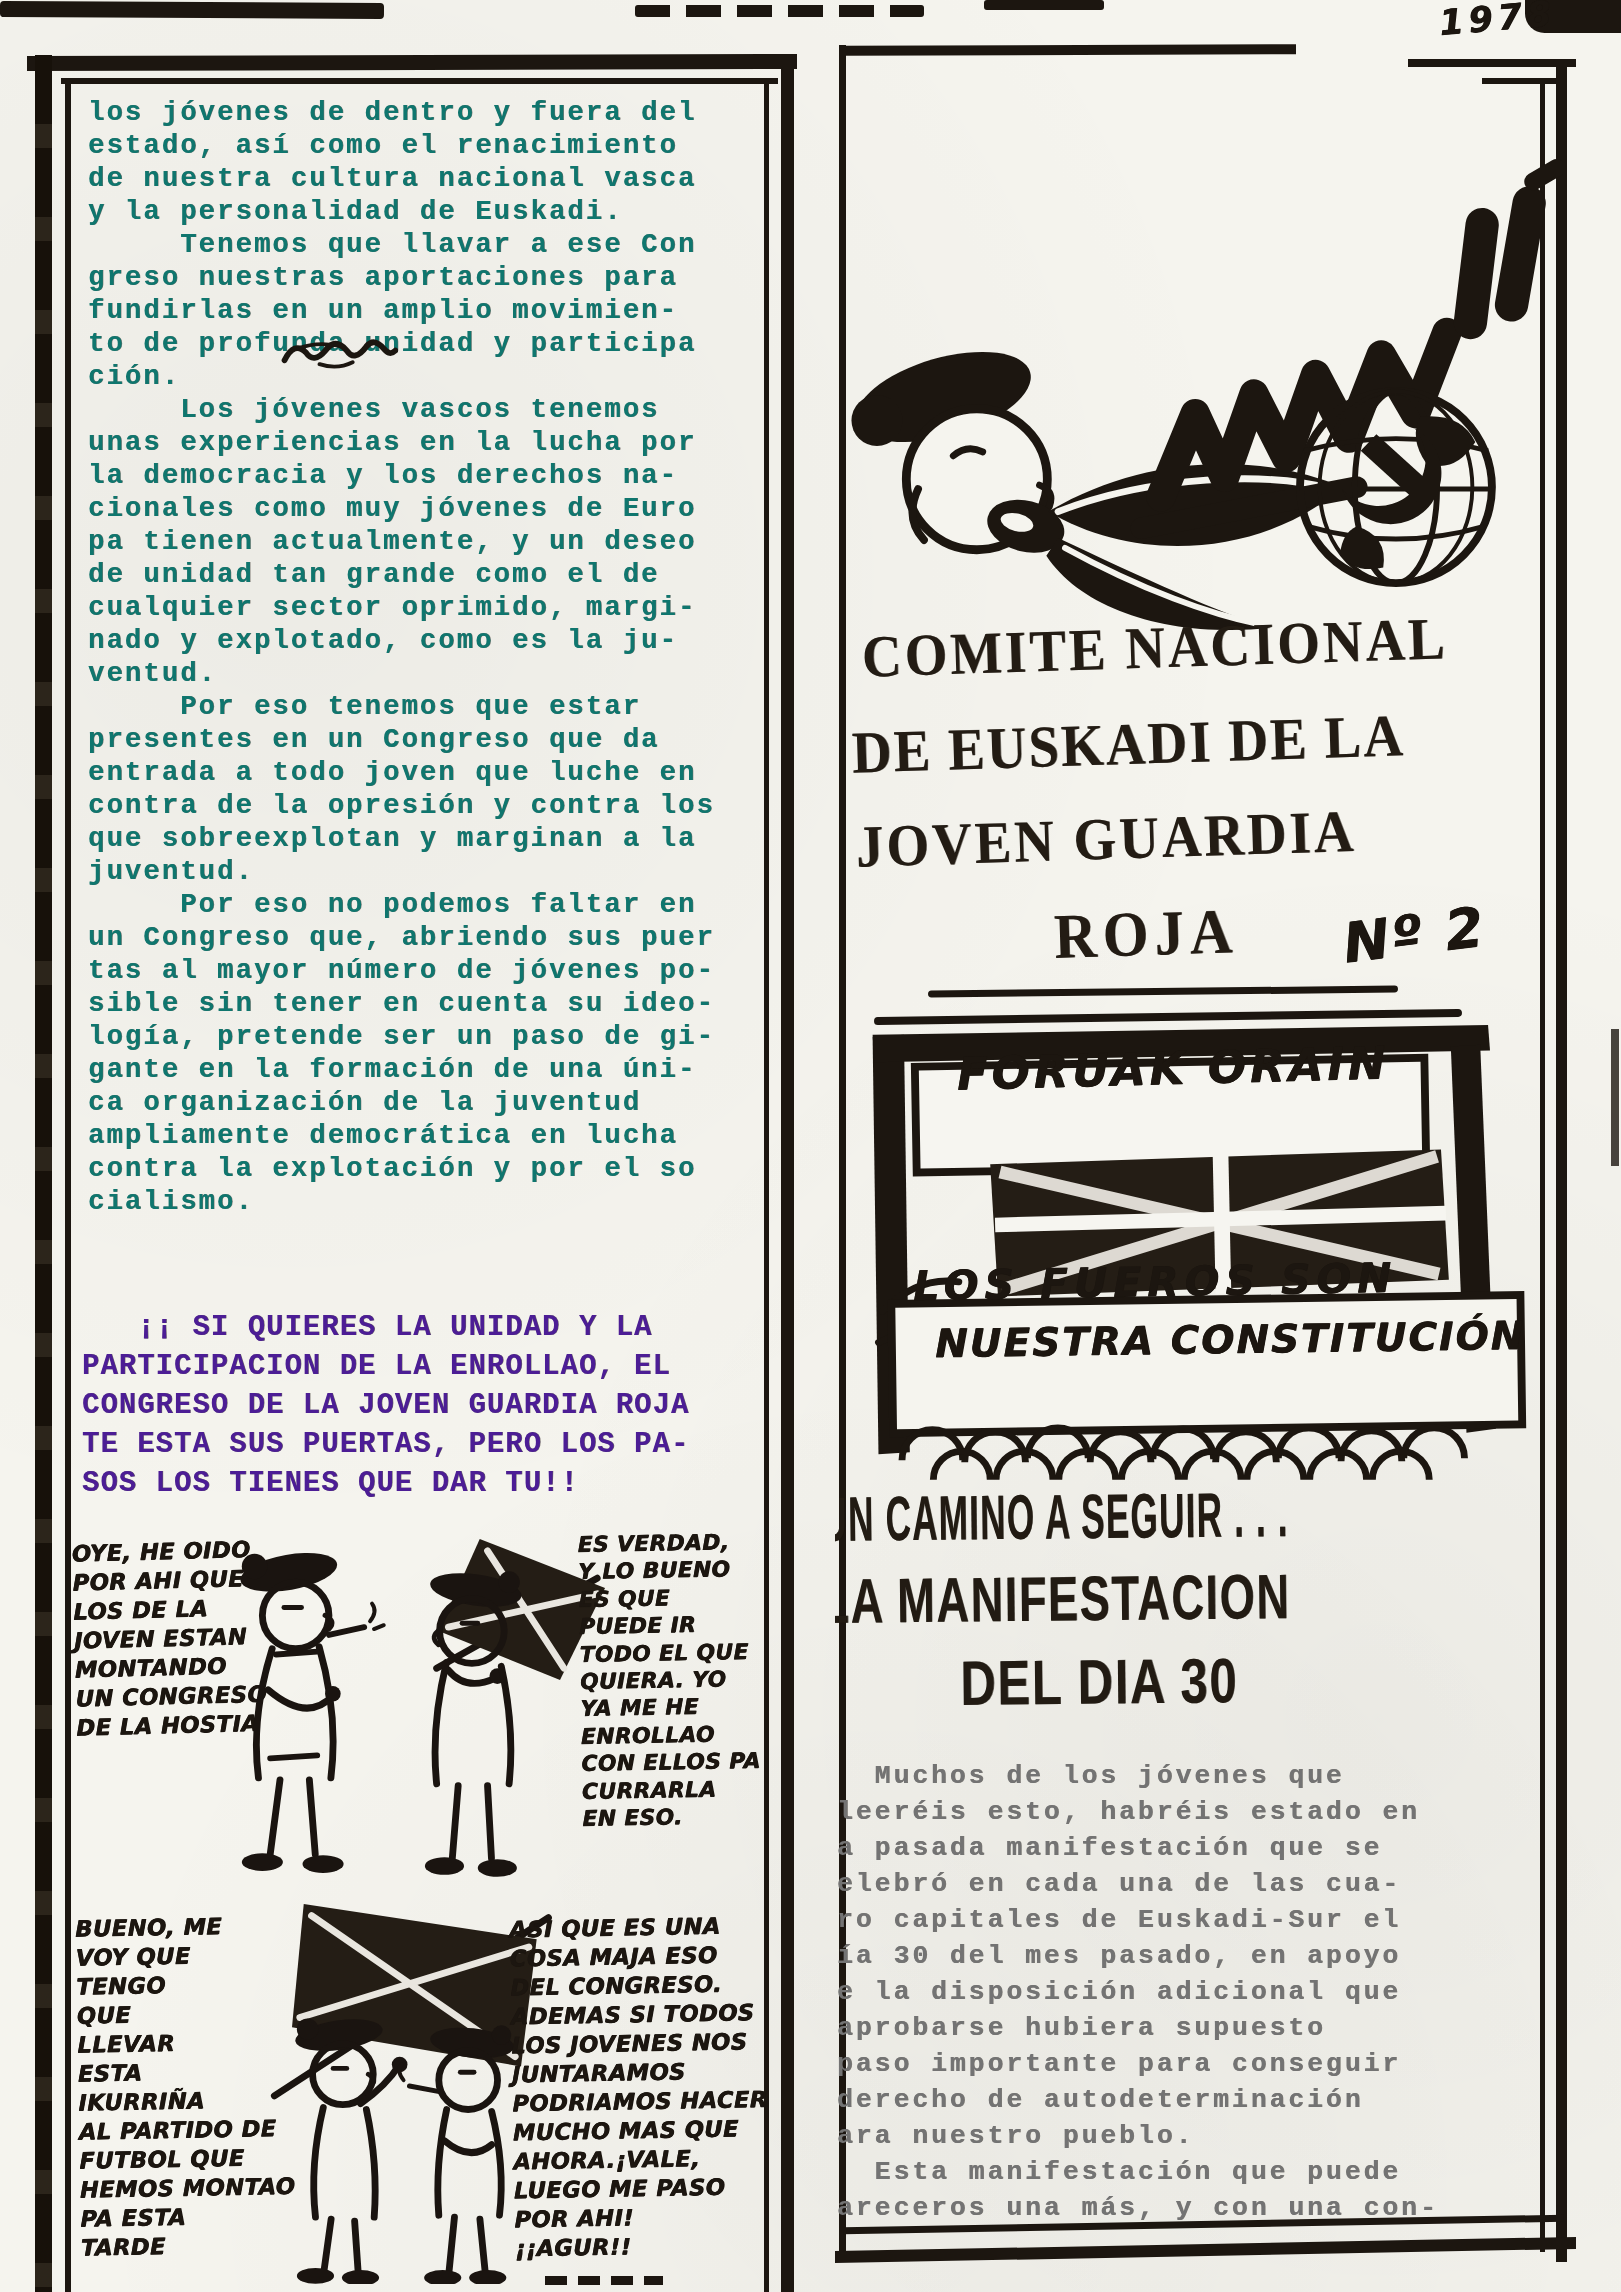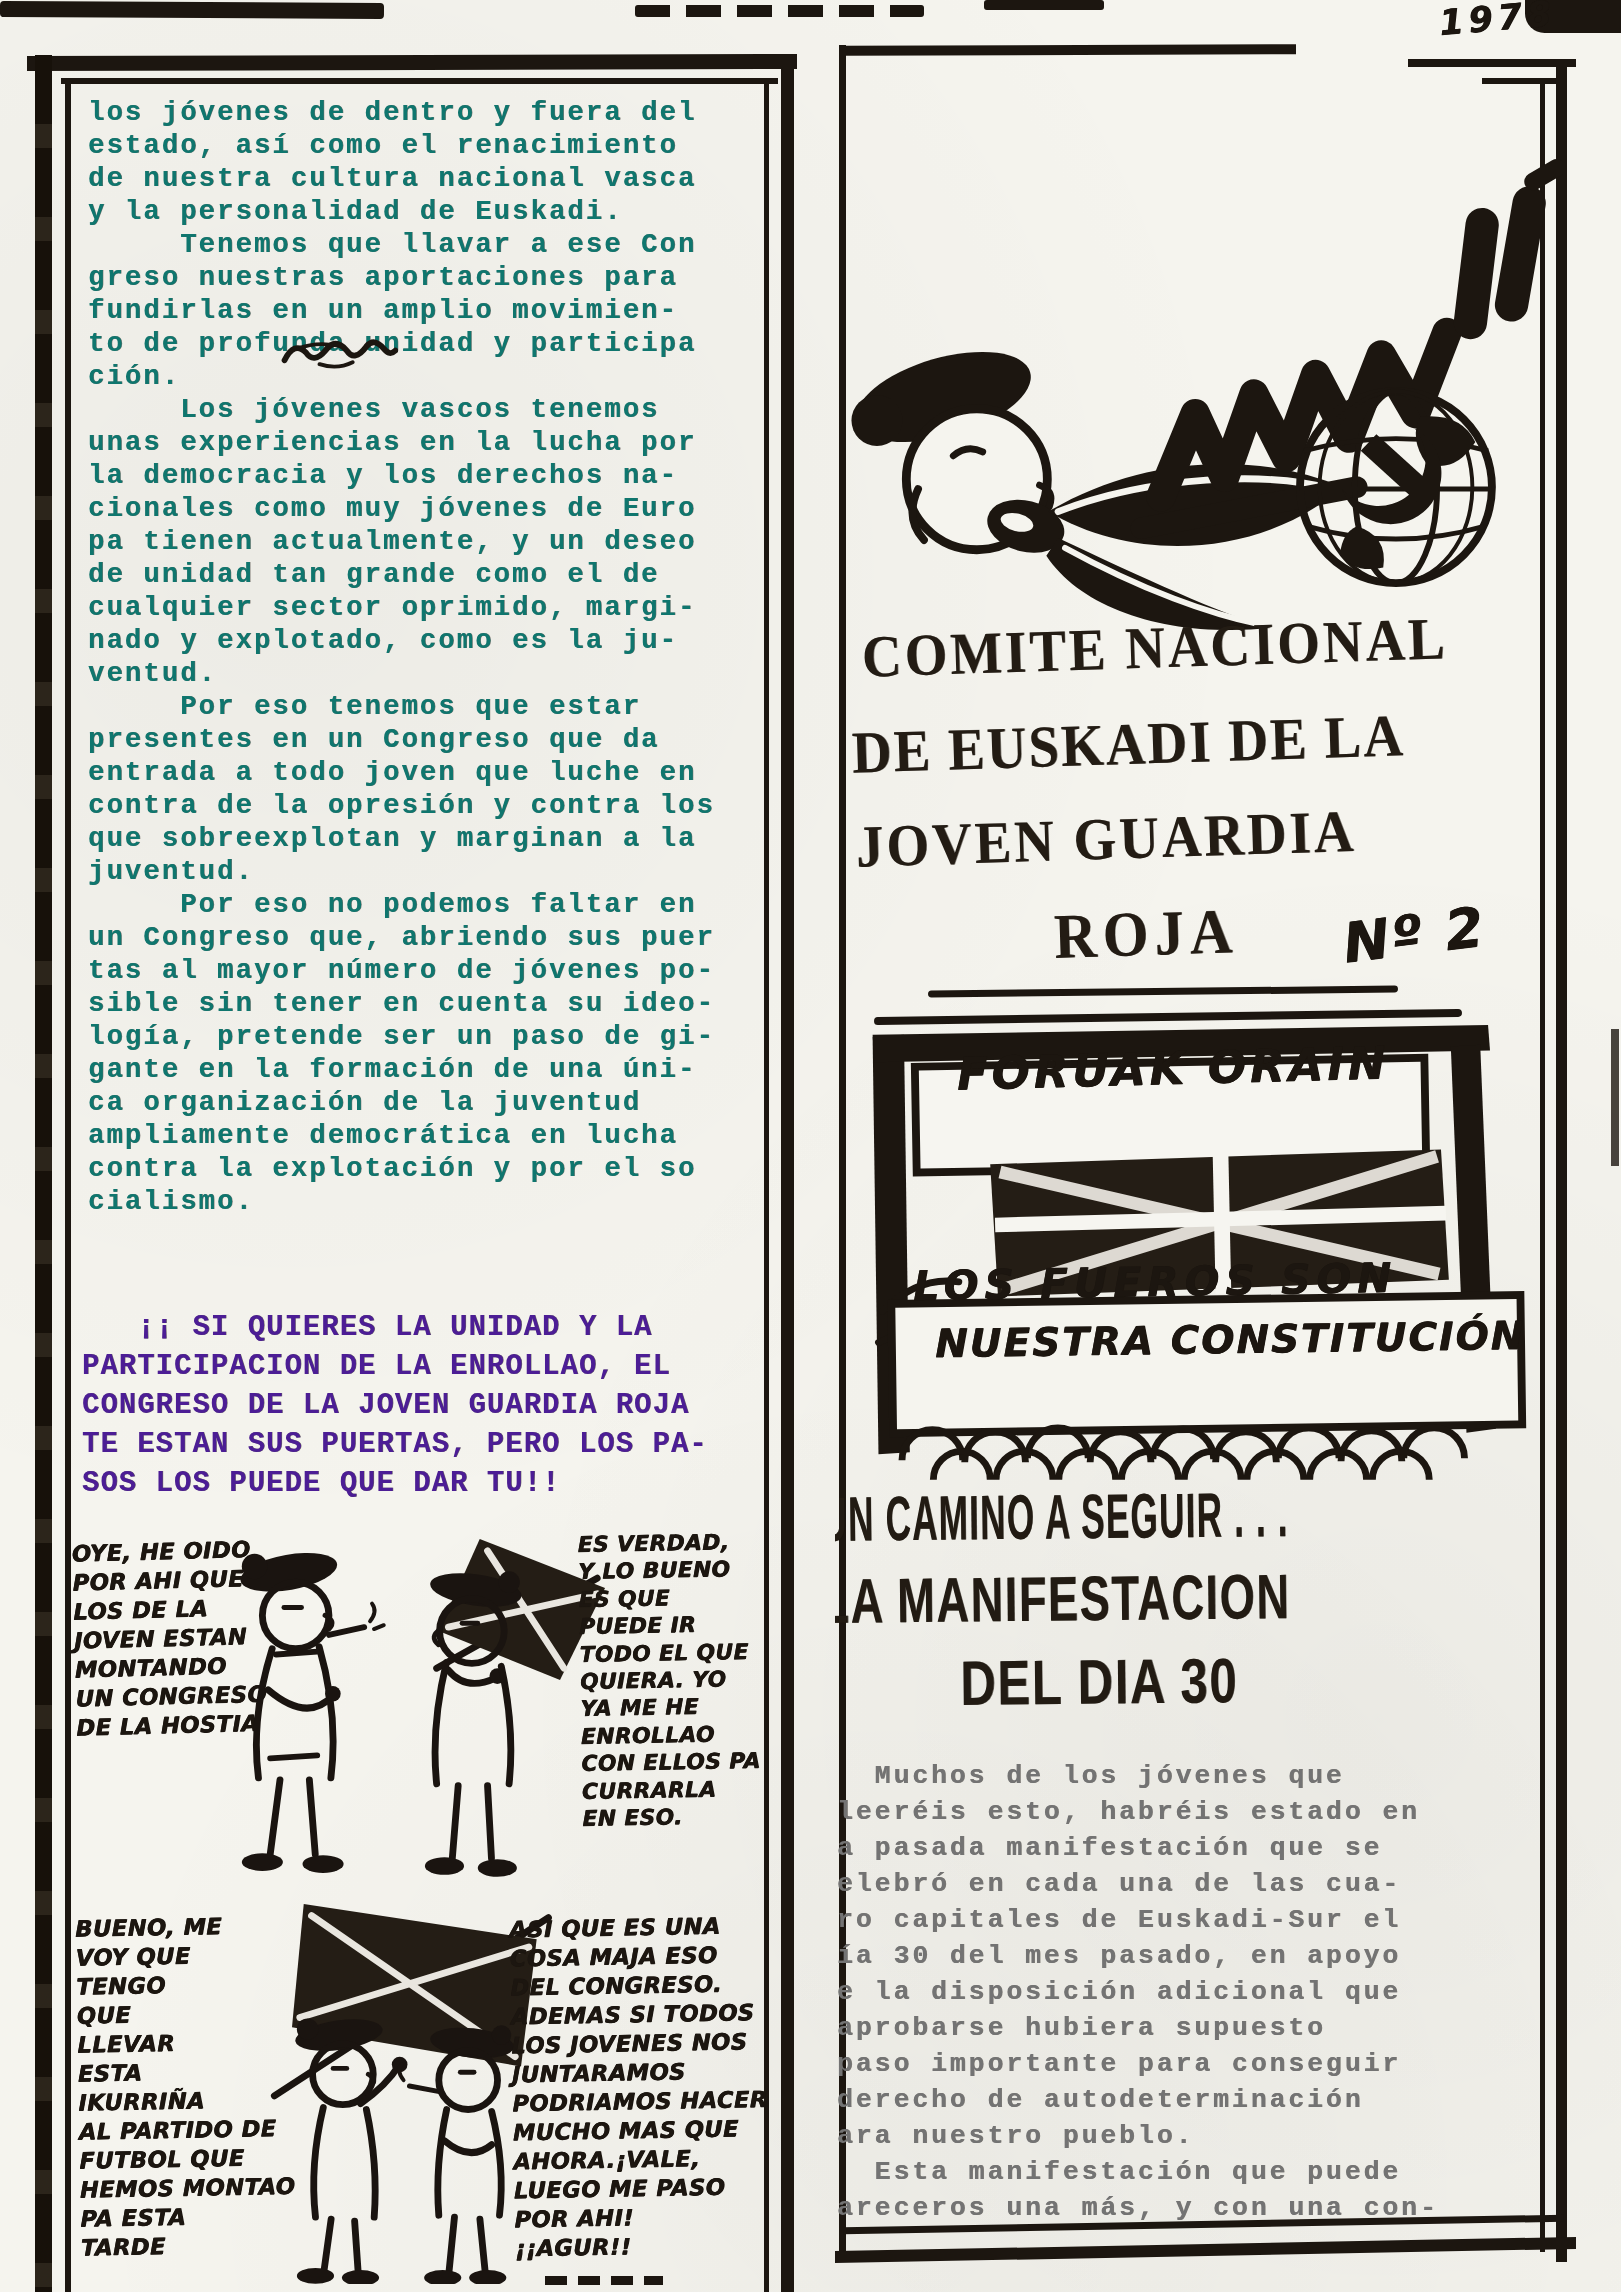--- a/index.html
+++ b/index.html
@@ -49,21 +49,21 @@
   <div class="bar" style="left:781px;top:55px;width:12.7px;height:2238px;"></div>
   <div class="bar" style="left:764px;top:78px;width:4.9px;height:2214px;"></div>
 
   <div class="abs tw" style="left:88px;top:96px;width:682px;"><div class="tw-line">los jóvenes de dentro y fuera del</div><div class="tw-line">estado, así como el renacimiento</div><div class="tw-line">de nuestra cultura nacional vasca</div><div class="tw-line">y la personalidad de Euskadi.</div><div class="tw-line">     Tenemos que llavar a ese Con</div><div class="tw-line">greso nuestras aportaciones para</div><div class="tw-line">fundirlas en un amplio movimien-</div><div class="tw-line">to de profunda unidad y participa</div><div class="tw-line">ción.</div><div class="tw-line">     Los jóvenes vascos tenemos</div><div class="tw-line">unas experiencias en la lucha por</div><div class="tw-line">la democracia y los derechos na-</div><div class="tw-line">cionales como muy jóvenes de Euro</div><div class="tw-line">pa tienen actualmente, y un deseo</div><div class="tw-line">de unidad tan grande como el de</div><div class="tw-line">cualquier sector oprimido, margi-</div><div class="tw-line">nado y explotado, como es la ju-</div><div class="tw-line">ventud.</div><div class="tw-line">     Por eso tenemos que estar</div><div class="tw-line">presentes en un Congreso que da</div><div class="tw-line">entrada a todo joven que luche en</div><div class="tw-line">contra de la opresión y contra los</div><div class="tw-line">que sobreexplotan y marginan a la</div><div class="tw-line">juventud.</div><div class="tw-line">     Por eso no podemos faltar en</div><div class="tw-line">un Congreso que, abriendo sus puer</div><div class="tw-line">tas al mayor número de jóvenes po-</div><div class="tw-line">sible sin tener en cuenta su ideo-</div><div class="tw-line">logía, pretende ser un paso de gi-</div><div class="tw-line">gante en la formación de una úni-</div><div class="tw-line">ca organización de la juventud</div><div class="tw-line">ampliamente democrática en lucha</div><div class="tw-line">contra la explotación y por el so</div><div class="tw-line">cialismo.</div></div>
 
   <svg class="abs" style="left:280px;top:335px;" width="118" height="35" viewBox="0 0 120 36">
     <path d="M4 26 q10 -20 22 -8 q8 12 20 -2 q10 -14 22 0 q8 12 20 -4 q8 -10 18 2 q6 8 12 2" fill="none" stroke="#1c1610" stroke-width="6" stroke-linecap="round"></path>
     <path d="M18 14 q20 -8 46 -2 M40 30 q18 6 34 -2" fill="none" stroke="#1c1610" stroke-width="4" stroke-linecap="round"></path>
   </svg>
 
-  <div class="abs tw-big" style="left:82px;top:1308px;width:686px;"><div class="tw-line">   ¡¡ SI QUIERES LA UNIDAD Y LA</div><div class="tw-line">PARTICIPACION DE LA ENROLLAO, EL</div><div class="tw-line">CONGRESO DE LA JOVEN GUARDIA ROJA</div><div class="tw-line">TE ESTAN SUS PUERTAS, PERO LOS PA-</div><div class="tw-line">SOS LOS PUEDE QUE DAR TU!!</div></div>
+  <div class="abs tw-big" style="left:82px;top:1308px;width:686px;"><div class="tw-line">   ¡¡ SI QUIERES LA UNIDAD Y LA</div><div class="tw-line">PARTICIPACION DE LA ENROLLAO, EL</div><div class="tw-line">CONGRESO DE LA JOVEN GUARDIA ROJA</div><div class="tw-line">TE ESTA SUS PUERTAS, PERO LOS PA-</div><div class="tw-line">SOS LOS TIENES QUE DAR TU!!</div></div>
 
   <div class="abs hand" style="left:74px;top:1537px;width:196px;transform:rotate(-1.5deg);">
       <div>OYE, HE OIDO</div>
       <div>POR AHI QUE</div>
       <div>LOS DE LA</div>
       <div>JOVEN ESTAN</div>
       <div>MONTANDO</div>
       <div>UN CONGRESO</div>
       <div>DE LA HOSTIA</div>
     </div>

